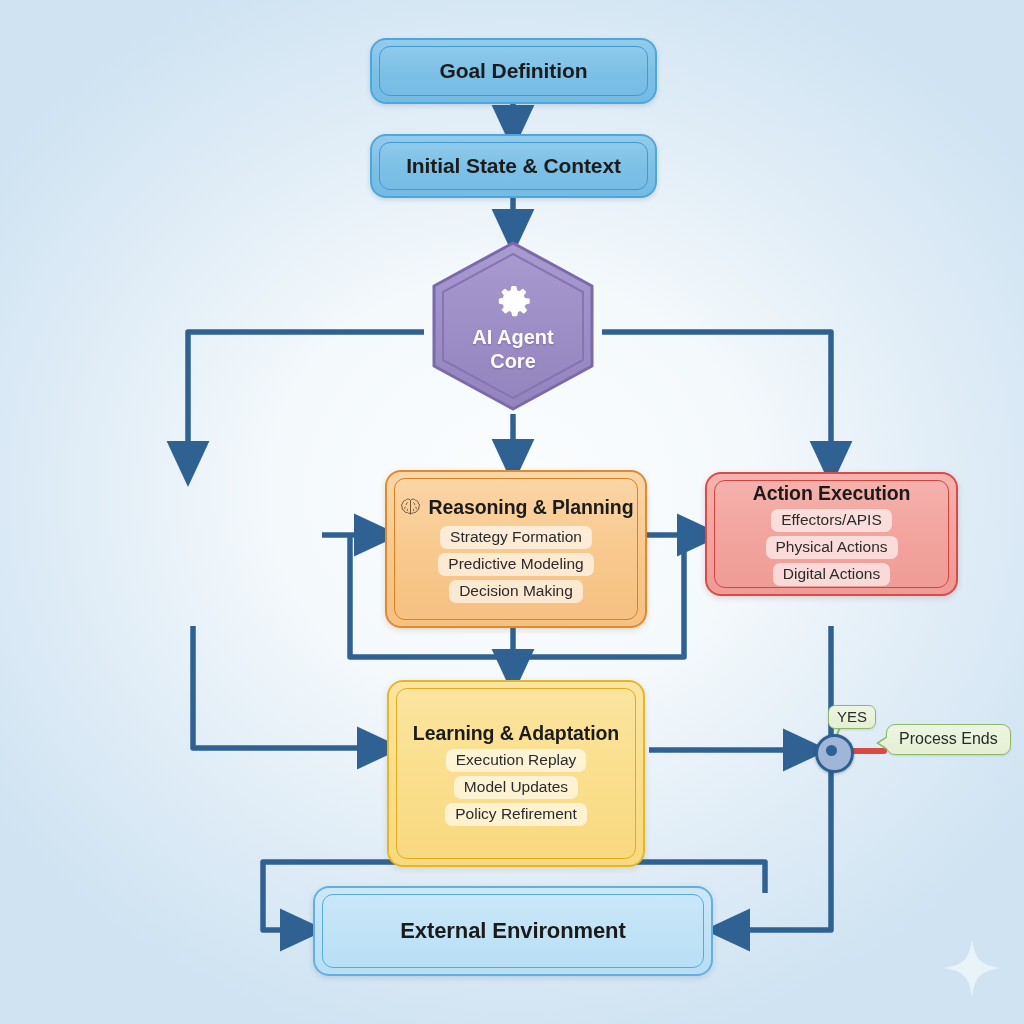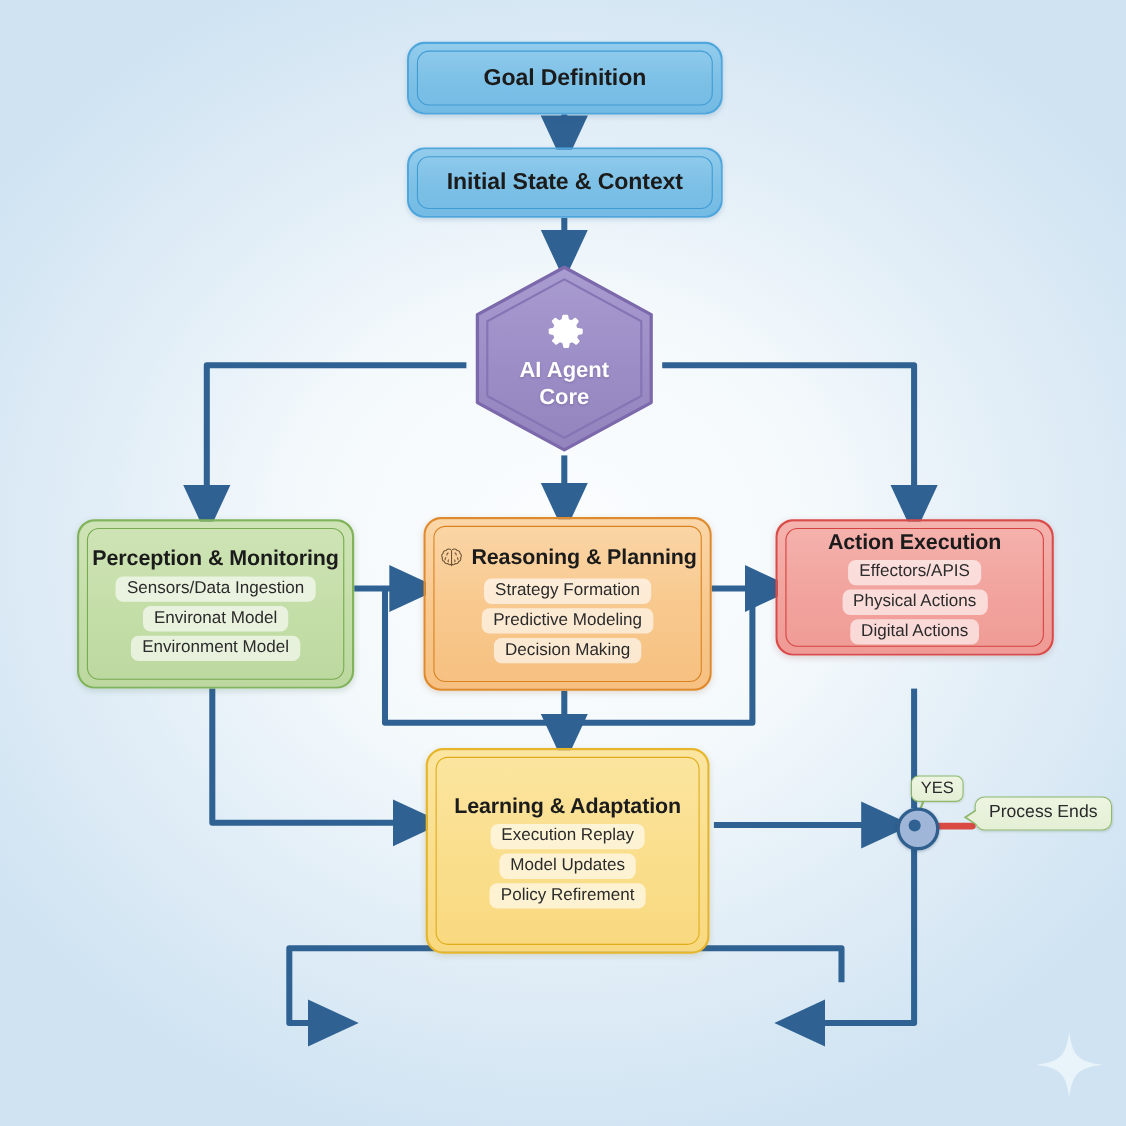--- a/index.html
+++ b/index.html
@@ -288,29 +288,20 @@
     <div class="hex-content">
       <svg width="42" height="42" viewBox="0 0 24 24" style="margin-bottom:3px;">
         <path fill="#ffffff" d="M12 8.2a3.8 3.8 0 1 0 0 7.6 3.8 3.8 0 0 0 0-7.6zm0 5.6a1.8 1.8 0 1 1 0-3.6 1.8 1.8 0 0 1 0 3.6z"></path>
         <path fill="#ffffff" d="M20.6 13.6l-1.9-.4a6.9 6.9 0 0 0-.5-1.3l1.2-1.6a.6.6 0 0 0-.05-.78l-1.27-1.27a.6.6 0 0 0-.78-.05l-1.6 1.2a6.9 6.9 0 0 0-1.3-.55l-.4-1.9a.6.6 0 0 0-.6-.49h-1.8a.6.6 0 0 0-.6.49l-.4 1.9c-.45.13-.89.31-1.3.55l-1.6-1.2a.6.6 0 0 0-.78.05L5.65 9.52a.6.6 0 0 0-.05.78l1.2 1.6c-.23.41-.41.85-.53 1.3l-1.9.4a.6.6 0 0 0-.47.59v1.8c0 .29.2.54.47.59l1.9.4c.12.45.3.89.53 1.3l-1.2 1.6a.6.6 0 0 0 .5.78l1.27 1.27a.6.6 0 0 0 .78.05l1.6-1.2c.41.24.85.42 1.3.55l.4 1.9c.06.28.31.49.6.49h1.8c.29 0 .54-.21.6-.49l.4-1.9c.45-.13.89-.31 1.3-.55l1.6 1.2c.24.18.57.16.78-.05l1.27-1.27a.6.6 0 0 0 .05-.78l-1.2-1.6c.24-.41.42-.85.55-1.3l1.9-.4a.6.6 0 0 0 .47-.59v-1.8a.6.6 0 0 0-.47-.59z" transform="translate(0,-3) scale(1)"></path>
       </svg>
       <div class="hex-label">AI Agent</div>
       <div class="hex-label">Core</div>
     </div>
   </div>
 
-  <div class="node green-box" id="perception" style="left:70px; top:472px; width:252px; height:154px;">
-    <div class="inner"></div>
-    <div class="content">
-      <div class="node-title quad-title">Perception &amp; Monitoring</div>
-      <div class="sub-item">Sensors/Data Ingestion</div>
-      <div class="sub-item">Environat Model</div>
-      <div class="sub-item">Environment Model</div>
-    </div>
-  </div>
 
   <div class="node orange-box" id="reasoning" style="left:385px; top:470px; width:262px; height:158px;">
     <div class="inner"></div>
     <div class="content">
       <div class="title-row">
         <svg width="23" height="21" viewBox="0 0 26 24">
           <g fill="none" stroke="#6b5234" stroke-width="1.1">
             <path d="M12.4,3.2c-1.6-1.4-4.2-1-5.1.7-1.9-.1-3.3,1.5-3.1,3.2-1.6.8-1.9,3-.6,4.2-.8,1.6.2,3.6,1.9,3.9.2,1.8,2,2.9,3.6,2.3.8,1.5,3,1.6,3.9.2"></path>
             <path d="M13.6,3.2c1.6-1.4,4.2-1,5.1.7,1.9-.1,3.3,1.5,3.1,3.2,1.6.8,1.9,3,.6,4.2.8,1.6-.2,3.6-1.9,3.9-.2,1.8-2,2.9-3.6,2.3-.8,1.5-3,1.6-3.9.2"></path>
             <path d="M13,3.6 L13,20.2"></path>
@@ -339,20 +330,26 @@
   <div class="node yellow-box" id="learning" style="left:387px; top:680px; width:258px; height:187px;">
     <div class="inner"></div>
     <div class="content">
       <div class="node-title quad-title">Learning &amp; Adaptation</div>
       <div class="sub-item">Execution Replay</div>
       <div class="sub-item">Model Updates</div>
       <div class="sub-item">Policy Refirement</div>
     </div>
   </div>
 
+  <div class="node env-box" id="external-environment" style="left:313px; top:886px; width:400px; height:90px;">
+    <div class="inner"></div>
+    <div class="content">
+      <div class="node-title">External Environment</div>
+    </div>
+  </div>
 
   <div id="end-node"></div>
 
   <div class="tag" id="yes-tag">YES</div>
 
   <div class="tag" id="process-ends-tag">Process Ends</div>
 
 </div>
 
 </body></html>

